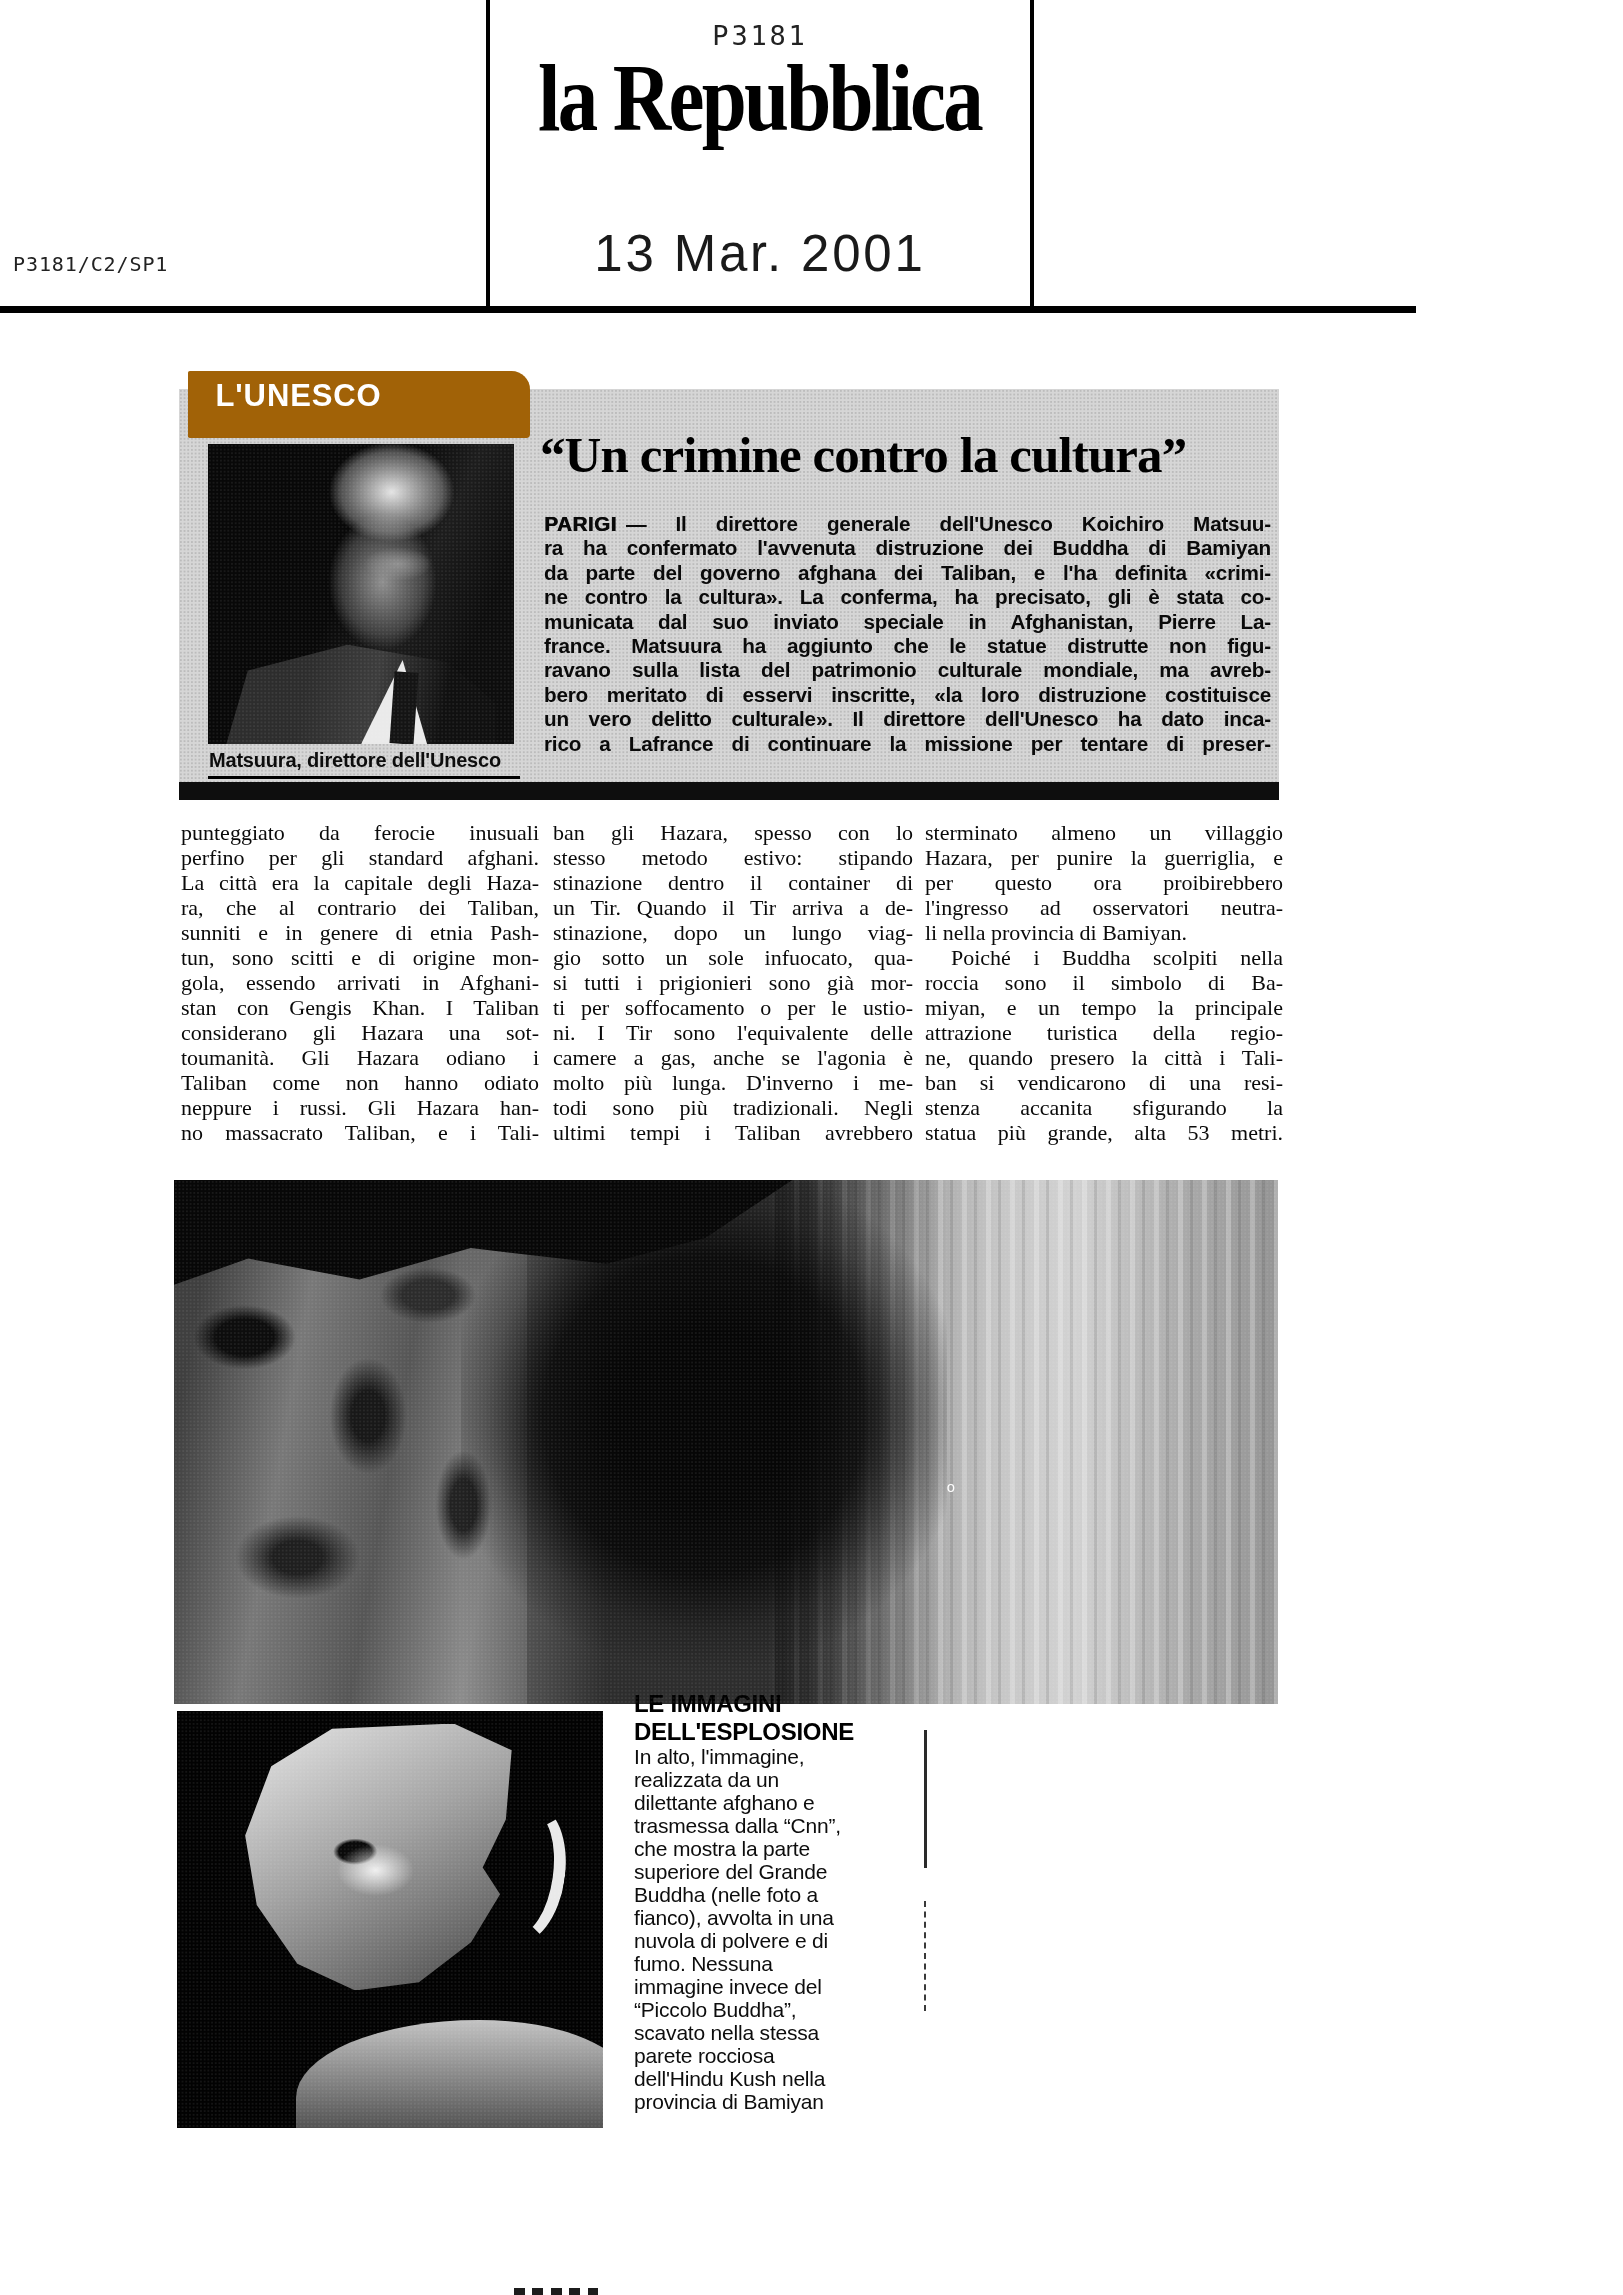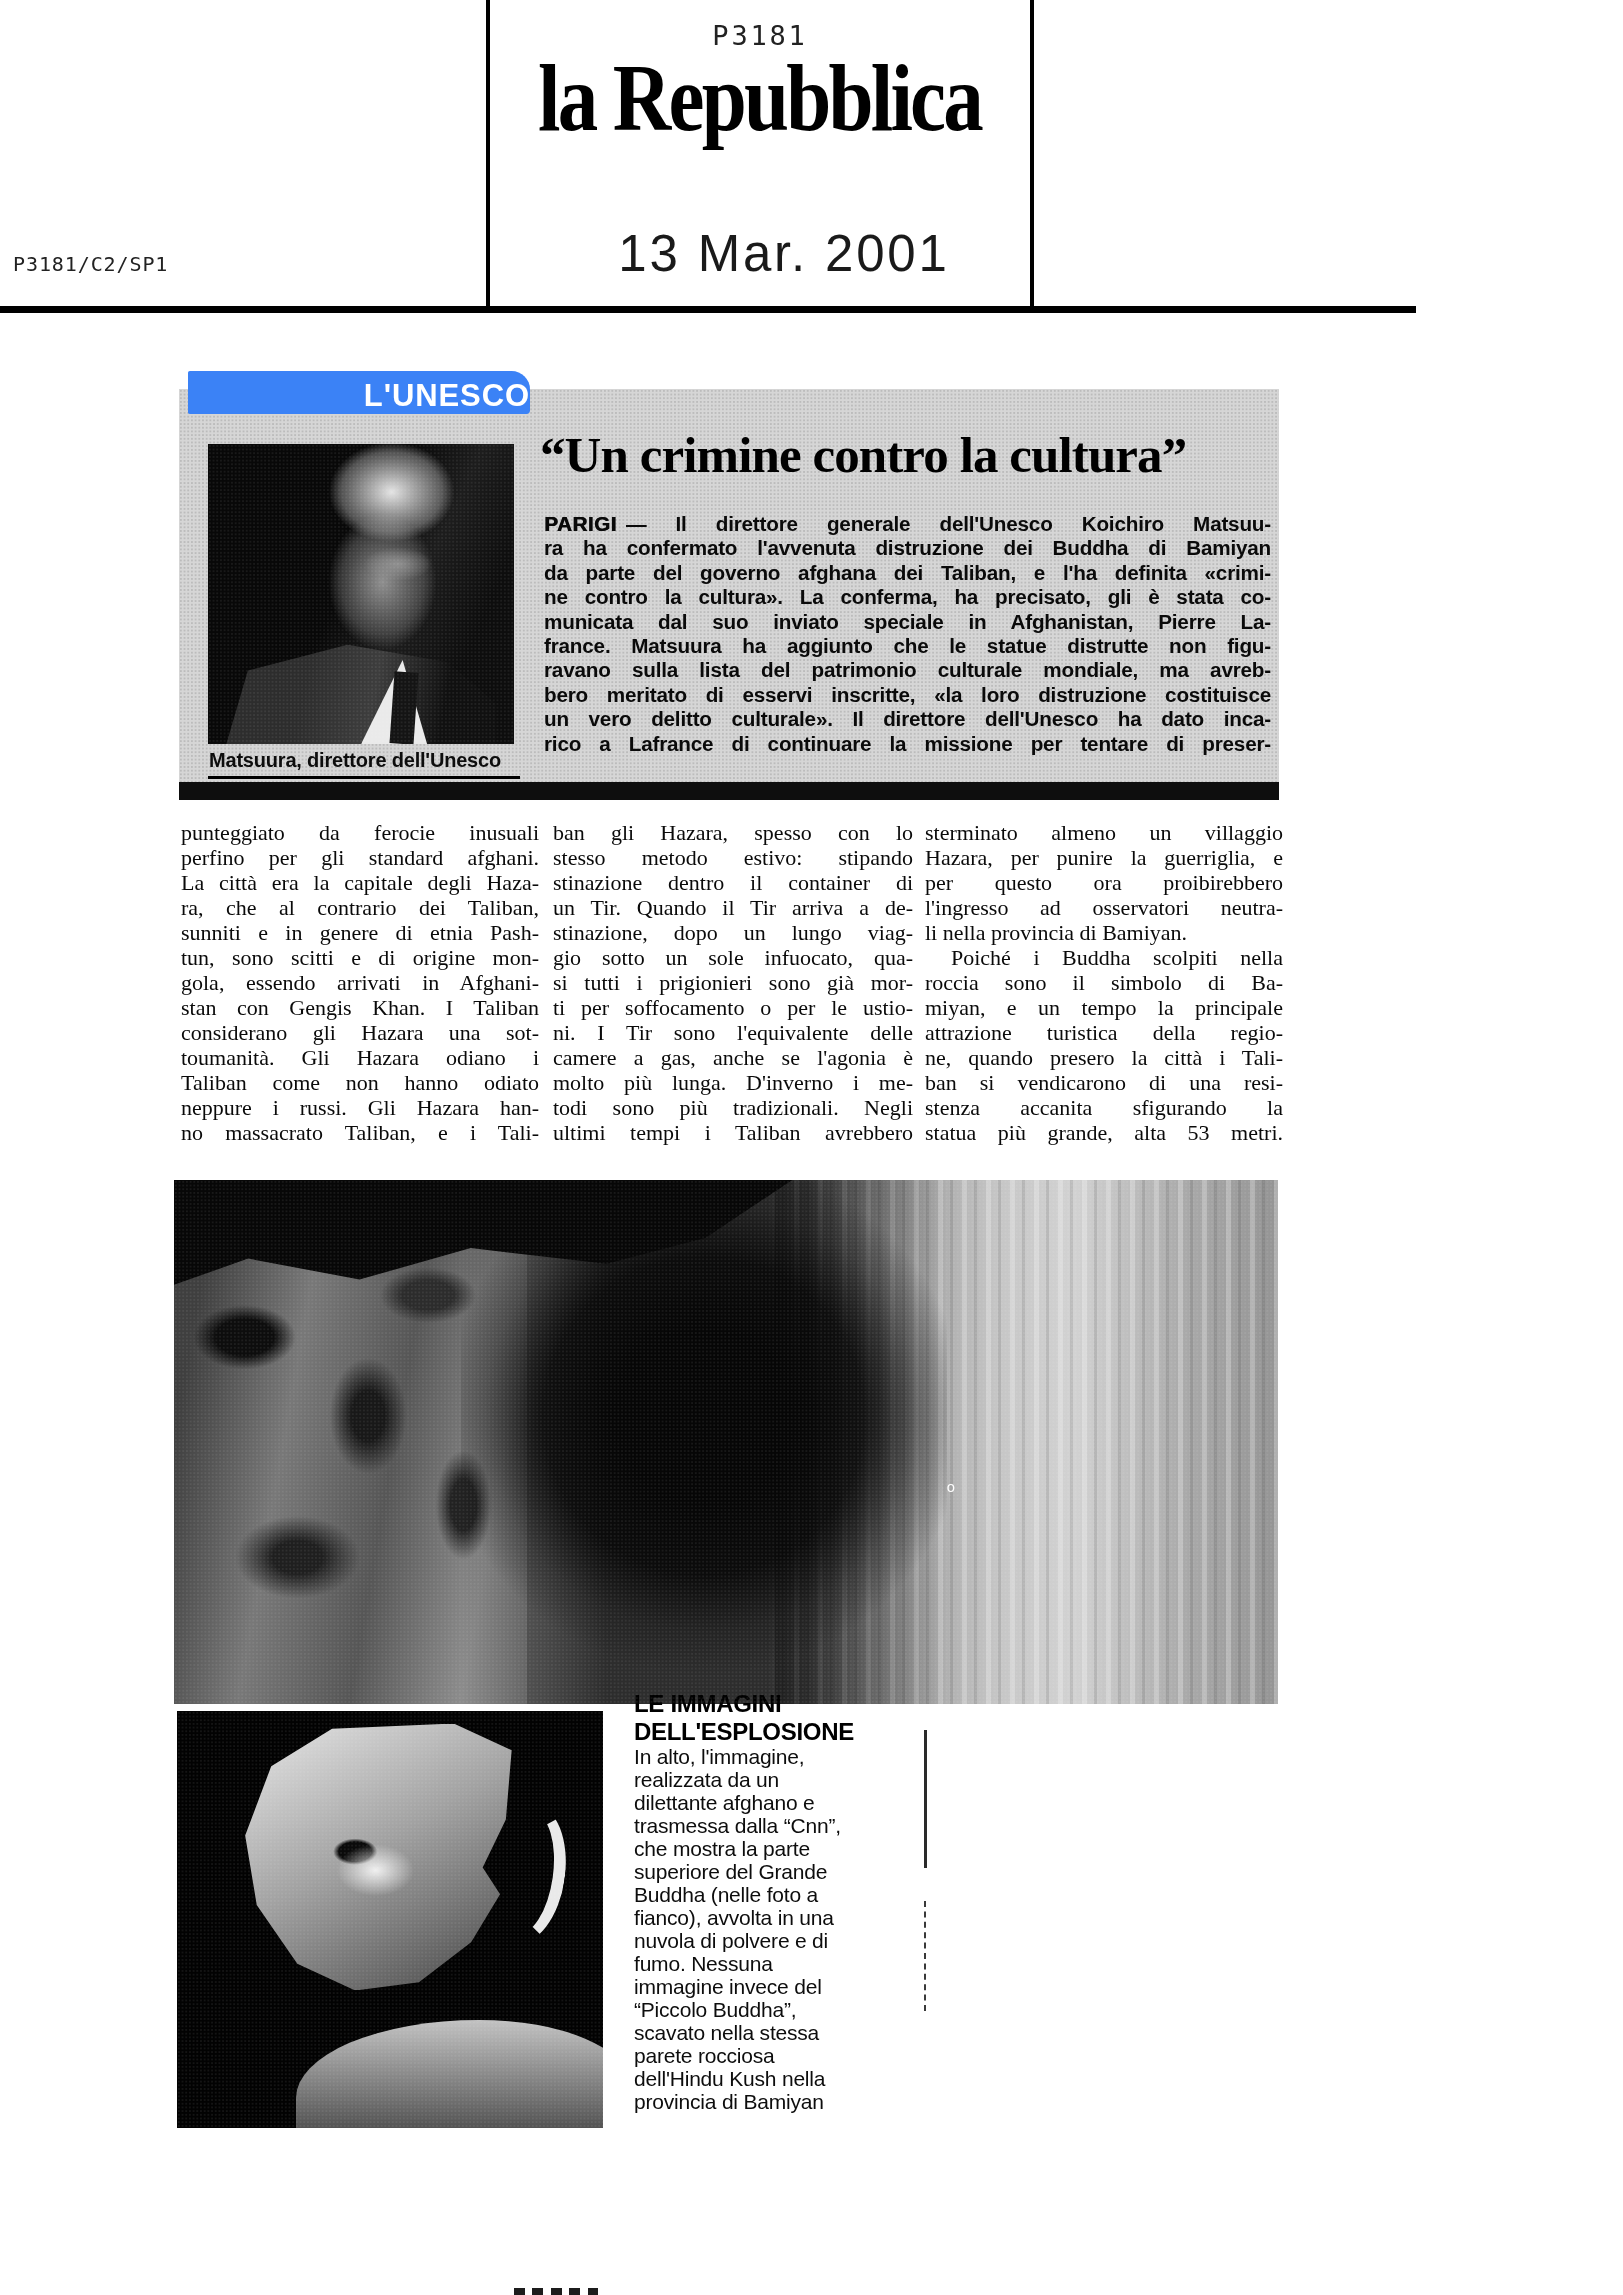--- a/index.html
+++ b/index.html
@@ -9,38 +9,38 @@
   
   .vline{position:absolute;top:0;width:3.7px;height:307px;background:#000;}
   #vline-left{left:486px;}
   #vline-right{left:1030px;}
   .doc-code{position:absolute;top:20px;left:486px;width:548px;text-align:center;
             font-family:"DejaVu Sans Mono",monospace;font-size:27px;letter-spacing:2.8px;color:#222;}
   .masthead{position:absolute;top:44px;left:467px;width:585px;text-align:center;
             font-family:"Liberation Serif",serif;font-weight:bold;font-size:81px;letter-spacing:-2.8px;color:#000;}
   .masthead span{display:inline-block;transform:scaleY(1.18);transform-origin:top center;}
   .hdr-date{position:absolute;top:224px;left:486px;width:548px;text-align:center;
-            font-family:"Liberation Sans",sans-serif;font-size:51px;letter-spacing:2.8px;color:#1a1a1a;margin-left:24px;}
+            font-family:"Liberation Sans",sans-serif;font-size:51px;letter-spacing:2.8px;color:#1a1a1a;}
   .ref-code{position:absolute;top:252px;left:13px;font-family:"DejaVu Sans Mono",monospace;
             font-size:20px;letter-spacing:0.9px;color:#222;}
   .top-rule{position:absolute;top:306px;left:0;width:1416px;height:7.3px;background:#000;}
 
   
   .ht{position:relative;}
   .ht::after{content:"";position:absolute;inset:0;pointer-events:none;
      background-image:radial-gradient(circle,rgba(0,0,0,.12) 0.9px,transparent 1.2px);
      background-size:3.7px 3.7px;}
   .ht-w::before{content:"";position:absolute;inset:0;pointer-events:none;z-index:5;
      background-image:radial-gradient(circle,rgba(255,255,255,.07) 0.9px,transparent 1.2px);
      background-size:3.7px 3.7px;}
 
   
   .unesco-panel{position:absolute;left:179px;top:389px;width:1100px;height:411px;background:#d6d6d6;}
-  .kicker-bar{position:absolute;left:188px;top:371px;width:342px;height:43px;background:#3b82f6;
-              border-radius:1.8px 18.4px 3.7px 1.8px;z-index:3;text-align:right;}
+  .kicker-bar{position:absolute;left:188px;top:371px;width:342px;height:67px;background:#a16207;
+              border-radius:1.8px 18.4px 3.7px 1.8px;z-index:3;}
   .kicker-bar span{display:block;padding:7.3px 0 0 27.5px;color:#fff;font-size:31px;font-weight:bold;
                    letter-spacing:0.9px;}
   .panel-bottom-bar{position:absolute;left:179px;top:782px;width:1100px;height:18.4px;background:#0e0e0e;z-index:3;}
 
   
   .photo-matsuura{position:absolute;left:208px;top:444px;width:306px;height:300px;overflow:hidden;z-index:2;
     background:
       radial-gradient(87px 69px at 60% 16%, rgba(240,240,240,.95), rgba(170,170,170,.45) 58%, transparent 72%),
       radial-gradient(69px 87px at 57% 46%, rgba(150,150,150,.95), rgba(95,95,95,.55) 60%, transparent 78%),
       radial-gradient(48px 24px at 62% 40%, rgba(215,215,215,.85), transparent 70%),

